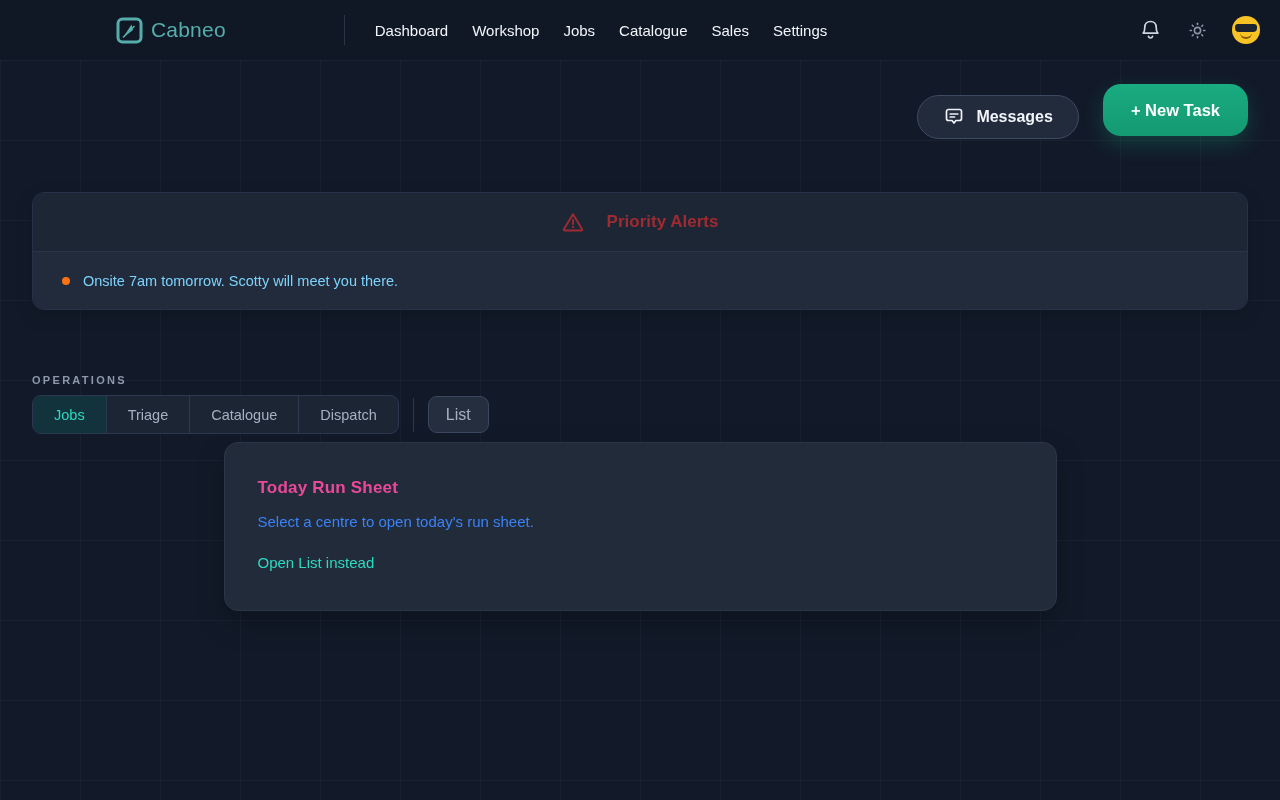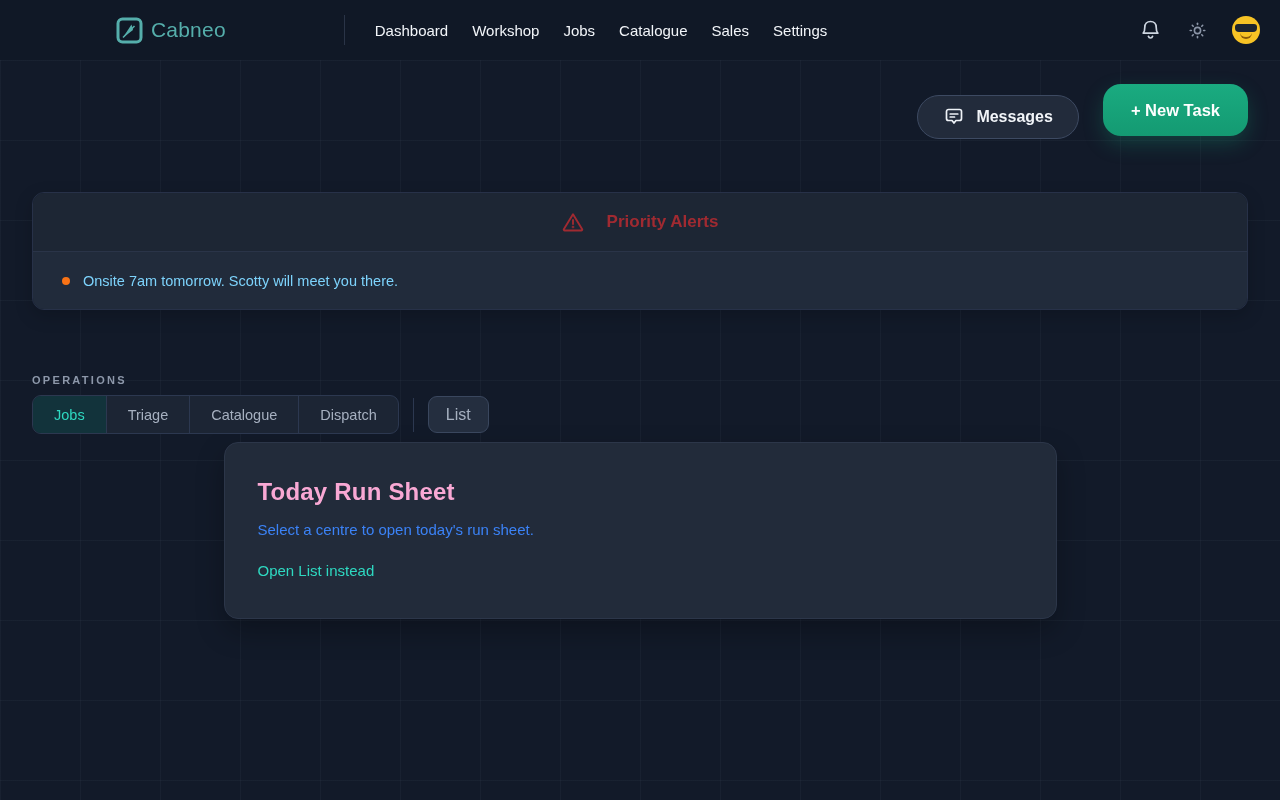--- a/index.html
+++ b/index.html
@@ -229,23 +229,23 @@
   .run-card {
     width:833px;
     margin:8px auto 0;
     background:#222b3a;
     border:1px solid #2c3649;
     border-radius:14px;
     padding:35px 33px 38px;
     box-shadow:0 12px 28px rgba(0,0,0,0.28);
   }
   .run-title {
-    font-size:24px;
-    font-weight:700;
-    color:#f9a8d4;
+    font-size:17px;
+    font-weight:700;
+    color:#ec4899;
     letter-spacing:.2px;
   }
   .run-sub {
     margin-top:15px;
     font-size:15px;
     color:#3b82f6;
   }
   .run-link {
     display:inline-block;
     margin-top:24px;

